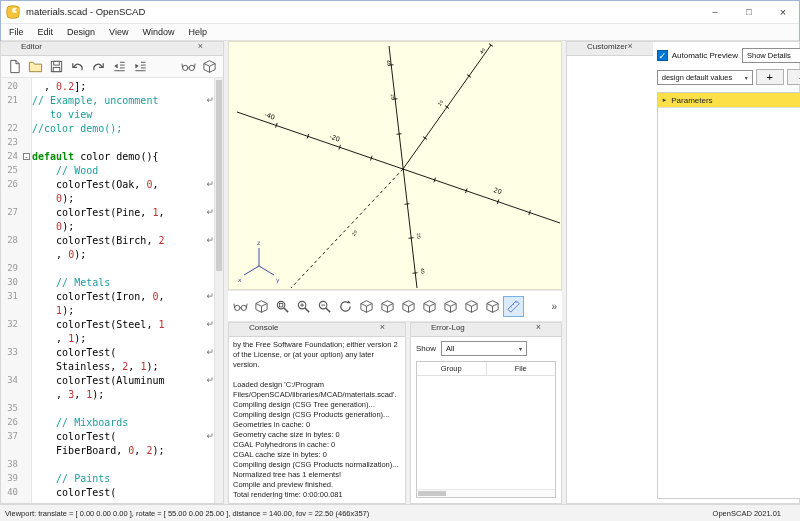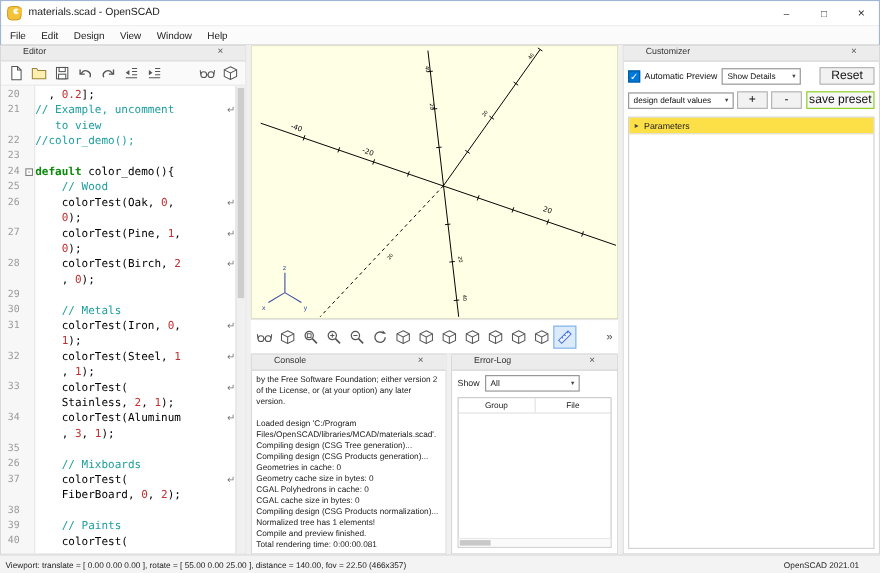--- a/index.html
+++ b/index.html
@@ -79,21 +79,21 @@
   .sel .chev { margin-left:auto; font-size:6px; color:#444; padding-left:6px; }
   .el-table { flex:1; margin:2px 5px 5px 5px; border:1px solid #c8c8c8; display:flex; flex-direction:column; background:#fff; }
   .el-thead { height:14px; flex:none; display:flex; border-bottom:1px solid #e0e0e0; }
   .el-th { flex:1; display:flex; align-items:center; justify-content:center; font-size:7.5px; color:#222; }
   .el-th + .el-th { border-left:1px solid #e0e0e0; }
   .el-body { flex:1; }
   .el-hsb { height:8px; flex:none; background:#fafafa; border-top:1px solid #e8e8e8; position:relative; }
   .el-hsb .thumb { position:absolute; left:1px; top:1px; bottom:1px; width:28px; background:#c8c8c8; }
 
   
-  .custpanel { width:234px; background:#fff; display:flex; flex-direction:column; border:1px solid #d8d8d8; }
+  .custpanel { width:234px; background:#fff; display:flex; flex-direction:row; border:1px solid #d8d8d8; }
   .custbody { flex:1; display:flex; flex-direction:column; padding:5px 4px 4px 4px; }
   .crow1 { display:flex; align-items:center; gap:4px; flex:none; }
   .crow2 { display:flex; align-items:center; gap:3px; margin-top:6px; flex:none; }
   .cb { width:11px; height:11px; background:#0078d7; border:1px solid #005a9e; color:#fff;
         font-size:9px; line-height:10px; text-align:center; flex:none; }
   .cblabel { font-size:8px; color:#111; white-space:nowrap; }
   .btn { background:#f2f2f2; border:1px solid #b0b0b0; height:16px; font-size:11px; color:#111;
          display:flex; align-items:center; justify-content:center; }
   .btn.primary { border:1px solid #84cc16; background:#f7f7f7; }
   .sel.details { width:72px; }

